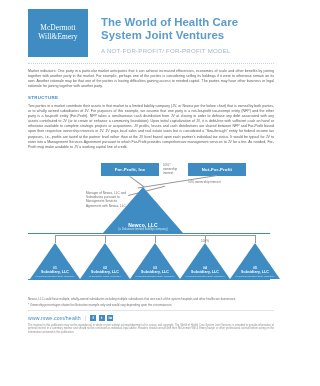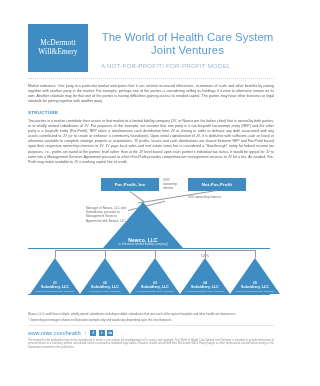--- a/index.html
+++ b/index.html
@@ -6,35 +6,35 @@
   body{
     width:298px;height:386px;
     background:#ffffff;
     font-family:"Liberation Sans", sans-serif;
     overflow:hidden;
     color:#4a4a4a;
   }
   .page{position:relative;width:298px;height:386px;background:#fff;}
 
   
-  .header{display:flex;align-items:flex-start;padding:24px 24px 0 28px;}
+  .header{display:flex;align-items:flex-start;padding:9px 24px 0 28px;}
   .logo-box{
     width:60px;height:48px;background:#3e8cc2;
     display:flex;flex-direction:column;justify-content:center;
     align-items:center;flex:0 0 auto;
   }
   .logo-l1,.logo-l2{
     font-family:"Liberation Serif", serif;
     color:#ffffff;font-size:7.4px;line-height:8.6px;
     letter-spacing:.1px;font-weight:400;white-space:nowrap;
   }
   .title-wrap{margin-left:13px;padding-top:7px;flex:1 1 auto;}
   .doc-title{
     color:#5b9bcd;font-size:11.4px;line-height:13.4px;
-    font-weight:400;letter-spacing:.05px;text-align:center;
+    font-weight:700;letter-spacing:.05px;
   }
   .doc-sub{
     color:#9db9cf;font-size:6.1px;line-height:8px;
     margin-top:4px;letter-spacing:.25px;
   }
   .hdr-rule{
     margin:6px 24px 0 28px;border-top:1px dotted #c9d6e0;height:0;
   }
 
   

